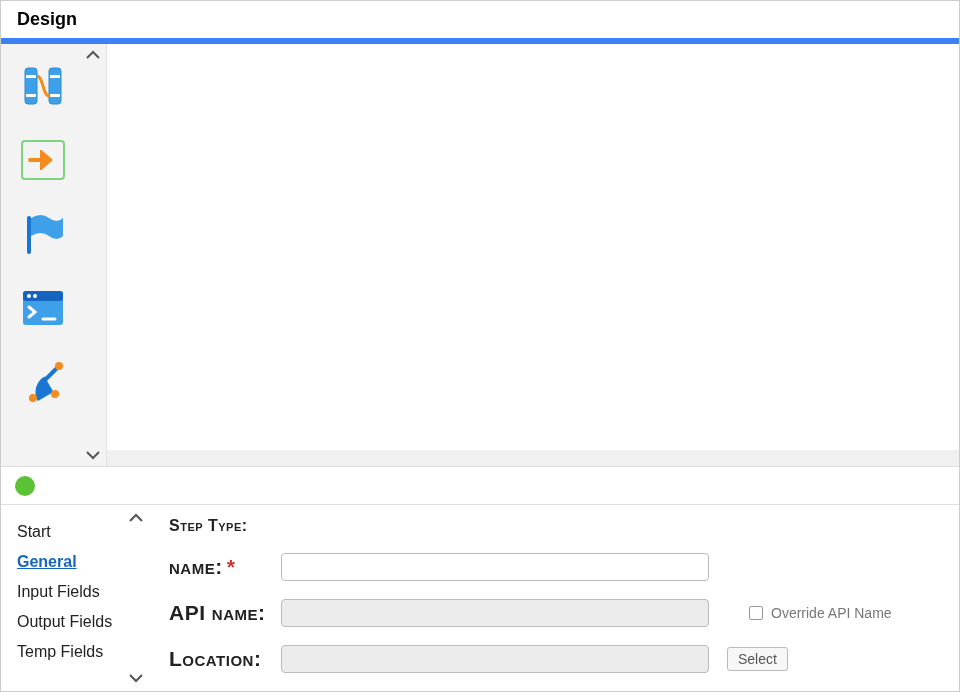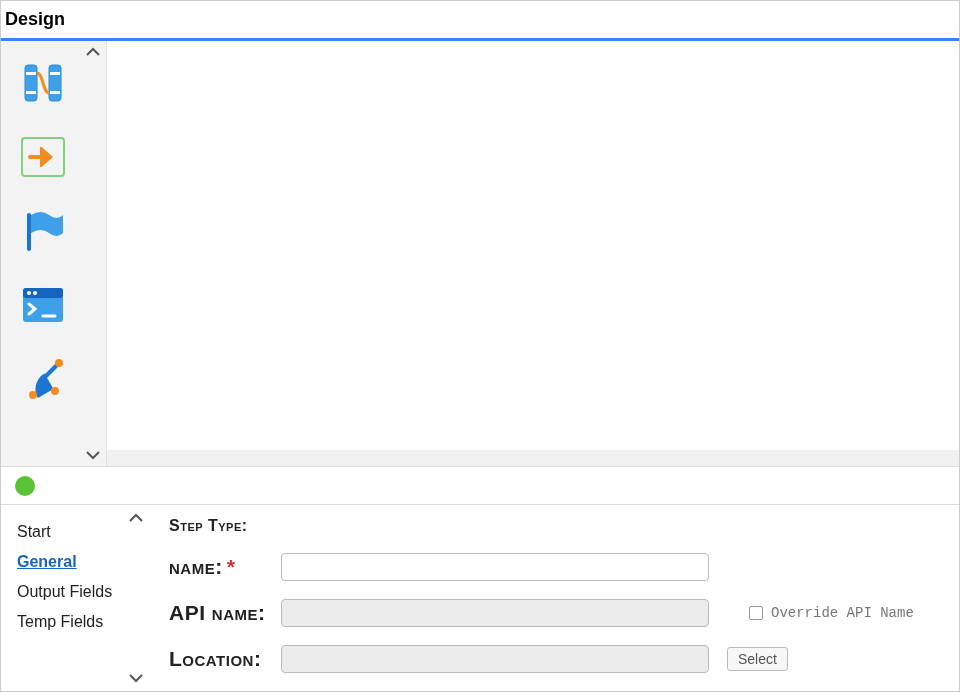--- a/index.html
+++ b/index.html
@@ -6,22 +6,22 @@
     body {
       font-family: -apple-system, BlinkMacSystemFont, "Segoe UI", Arial, sans-serif;
       width: 960px;
       height: 692px;
       border: 1px solid #ccc;
       display: flex;
       flex-direction: column;
       overflow: hidden;
     }
     .header {
-      border-bottom: 3px solid #3b82f6;
-      padding: 8px 4px;
+      border-bottom: 6px solid #3b82f6;
+      padding: 8px 16px;
     }
     .header-title {
       font-weight: bold;
       font-size: 18px;
     }
     .main-area {
       display: flex;
       flex: 1;
       border-bottom: 1px solid #ddd;
       min-height: 0;
@@ -156,21 +156,20 @@
     .form-input.readonly {
       background: #ececec;
     }
     .checkbox-wrap {
       display: flex;
       align-items: center;
       margin-left: 40px;
       gap: 8px;
       color: #777;
       font-size: 14px;
-      font-family: Liberation Mono, monospace;
     }
     .checkbox-box {
       width: 14px;
       height: 14px;
       border: 1px solid #999;
       border-radius: 2px;
     }
     .select-btn {
       margin-left: 18px;
       padding: 3px 10px;
@@ -266,20 +265,21 @@
 
 <div class="properties">
   <div class="prop-nav">
     <div class="prop-nav-scroll-up">
       <svg width="14" height="10" viewBox="0 0 14 10">
           <path d="M1 8 L7 2 L13 8" fill="none" stroke="#555" stroke-width="2"></path>
         </svg>
     </div>
     <div class="prop-nav-item">Start</div>
     <div class="prop-nav-item active">General</div>
+    <div class="prop-nav-item">Input Fields</div>
     <div class="prop-nav-item">Output Fields</div>
     <div class="prop-nav-item">Temp Fields</div>
     <div class="prop-nav-scroll-down">
       <svg width="14" height="10" viewBox="0 0 14 10">
           <path d="M1 2 L7 8 L13 2" fill="none" stroke="#555" stroke-width="2"></path>
         </svg>
     </div>
   </div>
 
   <div class="prop-form">

